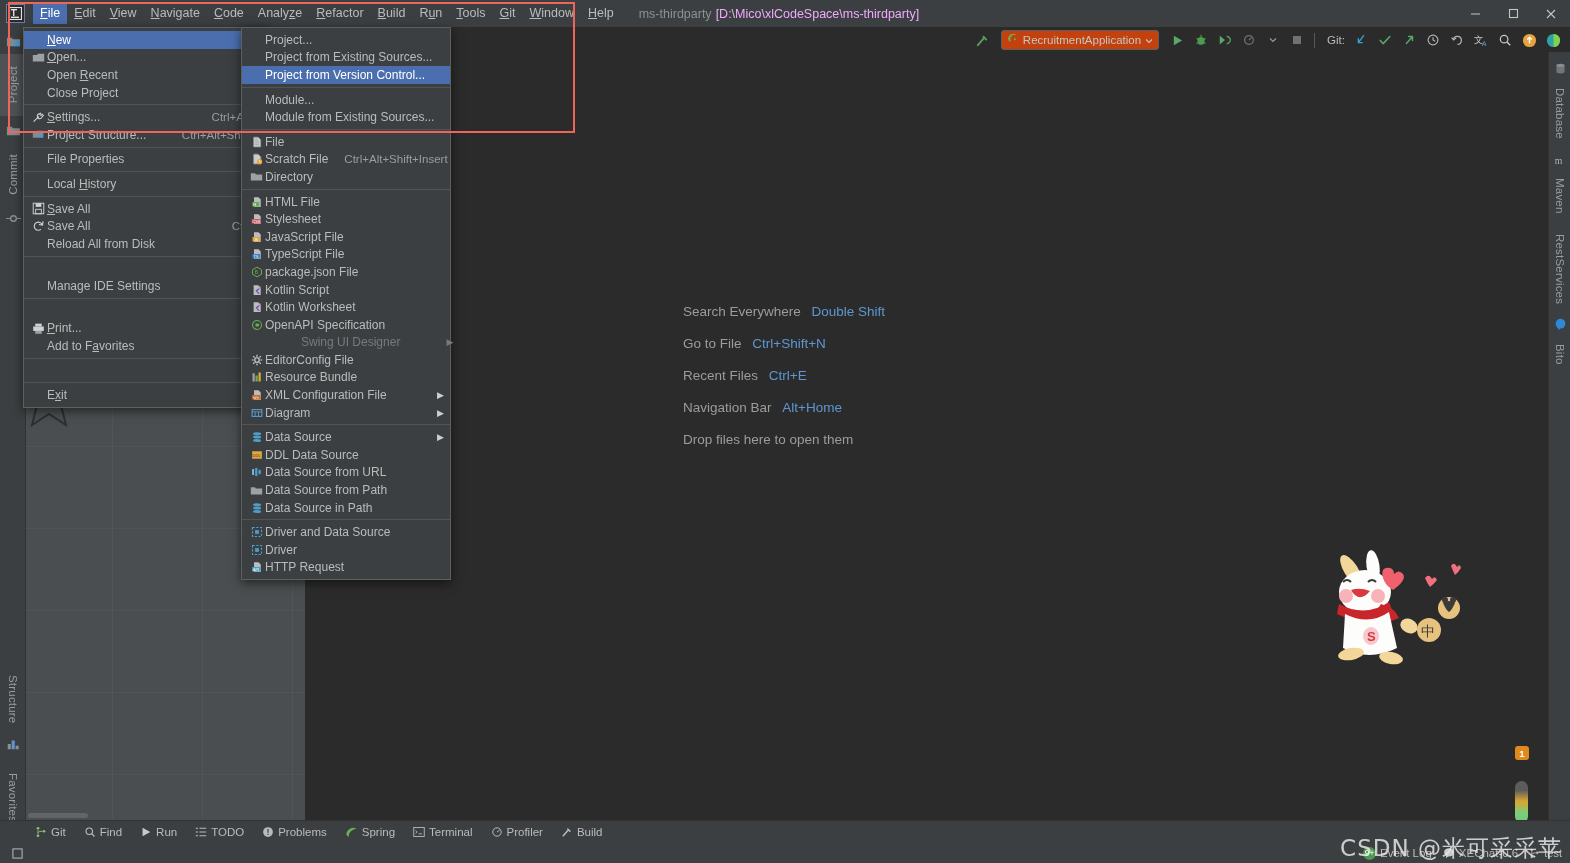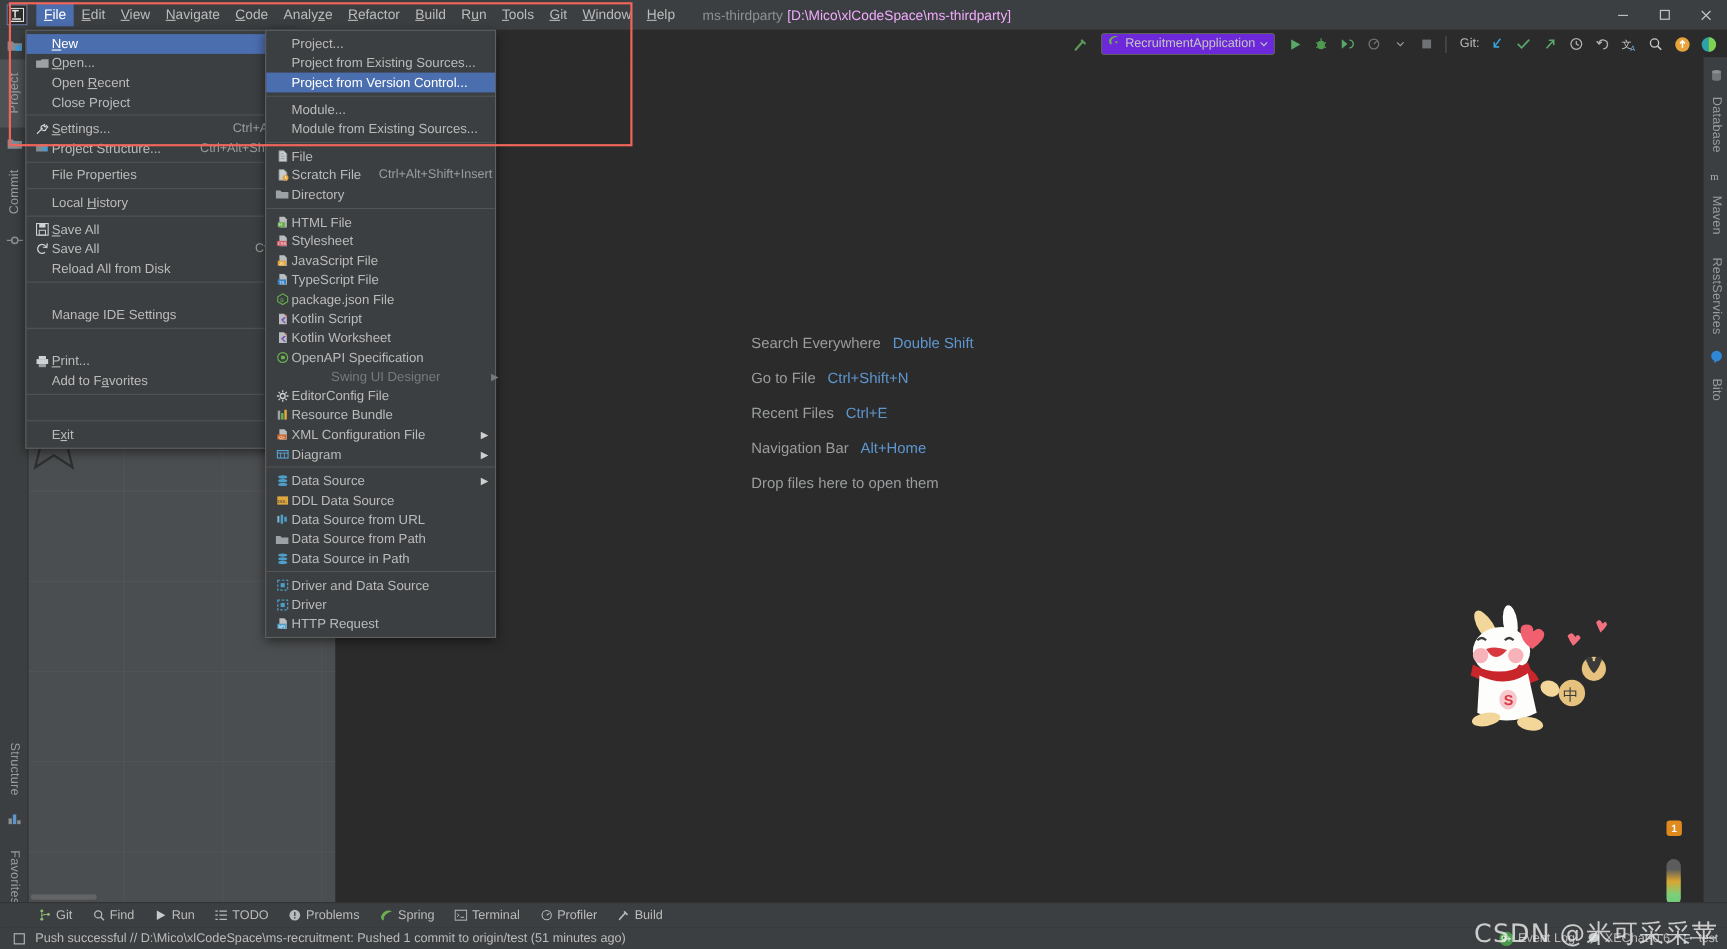--- a/index.html
+++ b/index.html
@@ -42,21 +42,21 @@
   .wc svg { display:block; }
 
   
   .toolbar-right {
     position: absolute; right: 6px; top: 28px; height: 24px;
     display: flex; align-items: center; gap: 2px;
   }
   .tb-ico { width: 22px; height: 22px; display:flex; align-items:center; justify-content:center; }
   .runcfg {
     display: flex; align-items: center; height: 20px; padding: 0 5px 0 4px;
-    border: 1px solid #5e6060; border-radius: 3px; background: #6d28d9; gap: 4px;
+    border: 1px solid #5e6060; border-radius: 3px; background: #c2410c; gap: 4px;
     margin: 0 5px;
   }
   .runcfg-label { font-size: 11.5px; color: #c5c5c5; white-space: nowrap; }
   .tb-sep { width: 1px; height: 15px; background: #555759; margin: 0 4px; }
   .git-label { font-size: 11.5px; color: #bbbbbb; margin: 0 3px 0 6px; }
 
   
   .stripe-left {
     position: absolute; left: 0; top: 27px; width: 26px; height: 809px;
     background: #3c3f41; border-right: 1px solid #323232;
@@ -568,21 +568,20 @@
       <span>Build</span>
     </div>
   </div>
 
   <div class="statusbar">
     <span style="margin-left:12px; display:flex; align-items:center;">
       <svg width="11" height="11" viewBox="0 0 12 12">
           <rect x="1" y="1" width="10" height="10" fill="none" stroke="#b8bbbd" stroke-width="1.1"></rect>
         </svg>
     </span>
-    <span class="status-msg" style="margin-left:9px;">Push successful // D:\Mico\xlCodeSpace\ms-recruitment: Pushed 1 commit to origin/test (51 minutes ago)</span>
 
     <div class="status-right">
       <span class="si">
         <span class="evt-badge">9+</span>
         <span>Event Log</span>
       </span>
       <span class="si">
         <svg width="12" height="12" viewBox="0 0 16 16">
             <ellipse cx="8" cy="7" rx="6.5" ry="5.5" fill="#c9cccd"></ellipse>
             <path d="M4 11.5 l0 3.5 l3.5 -3 z" fill="#c9cccd"></path>

